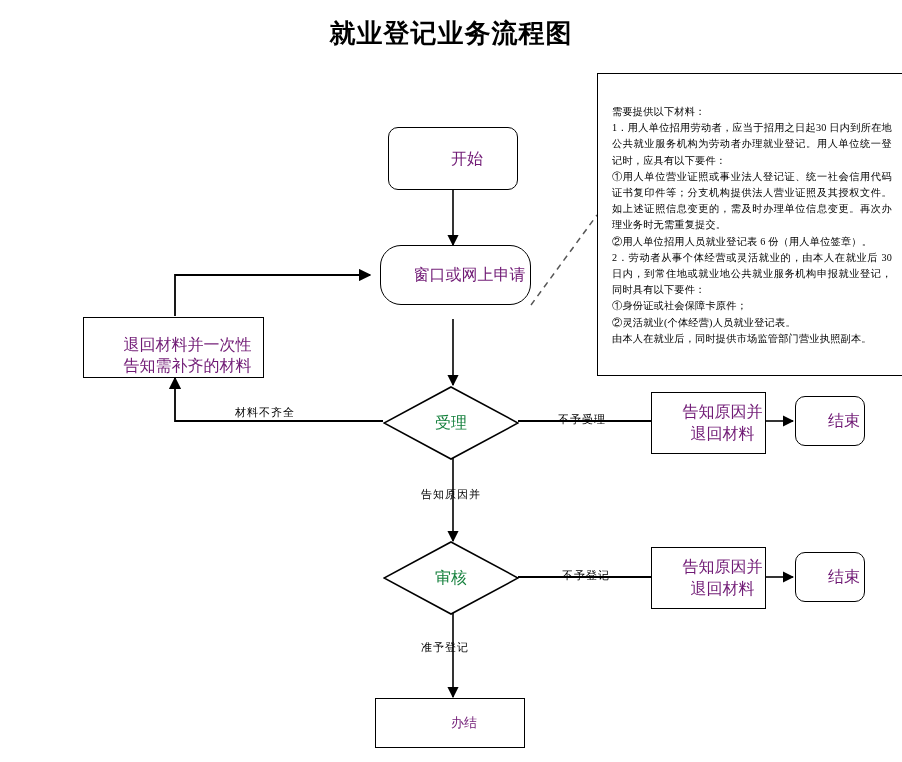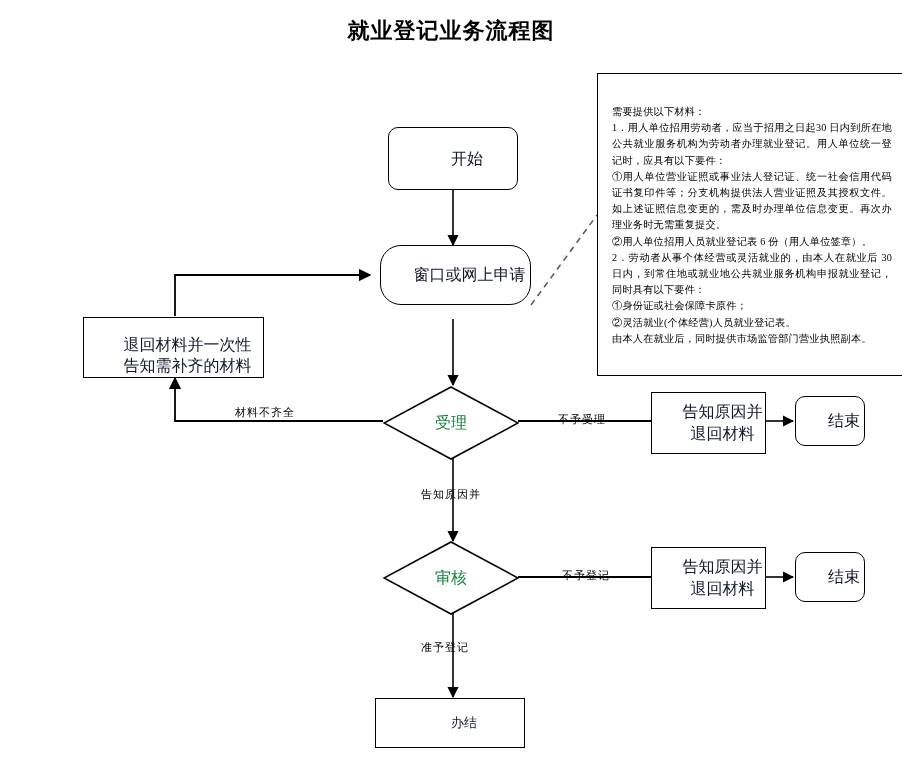--- a/index.html
+++ b/index.html
@@ -23,34 +23,34 @@
     top: 0;
     width: 902px;
     height: 762px;
   }
   .title {
     position: absolute;
     left: 0;
     top: 16px;
     width: 902px;
     text-align: center;
-    font-size: 22px;
+    font-size: 26px;
     font-weight: bold;
     letter-spacing: 1px;
     color: #000000;
     font-family: "Liberation Serif", "DejaVu Serif", serif;
   }
   .node {
     position: absolute;
     box-sizing: border-box;
     display: flex;
     align-items: center;
     justify-content: center;
     text-align: center;
-    color: #0f172a;
+    color: #701a75;
     line-height: 1.35;
     background: transparent;
     padding-left: 28px;
   }
   .node.rect {
     border: 1px solid #000000;
   }
   .node.round {
     border: 1px solid #000000;
     border-radius: 10px;

